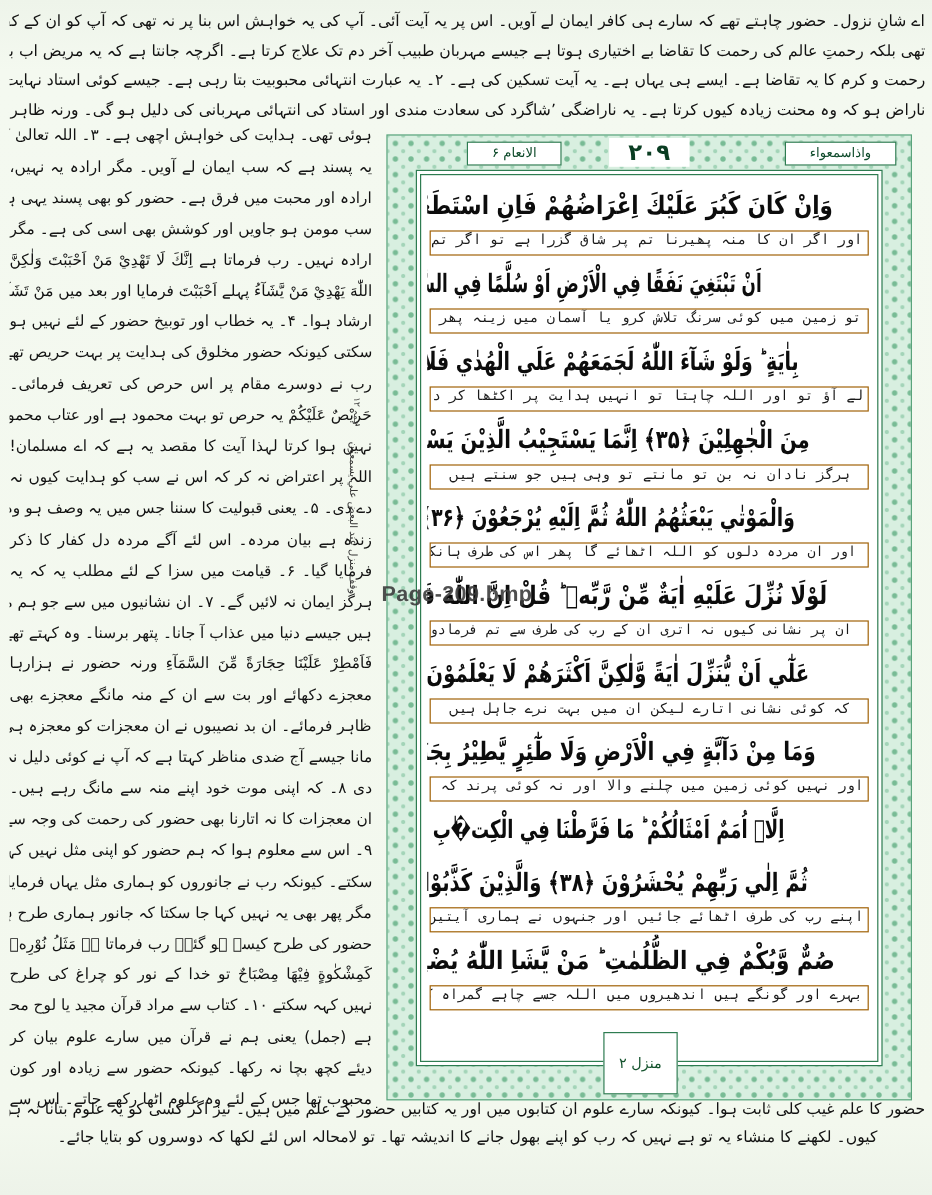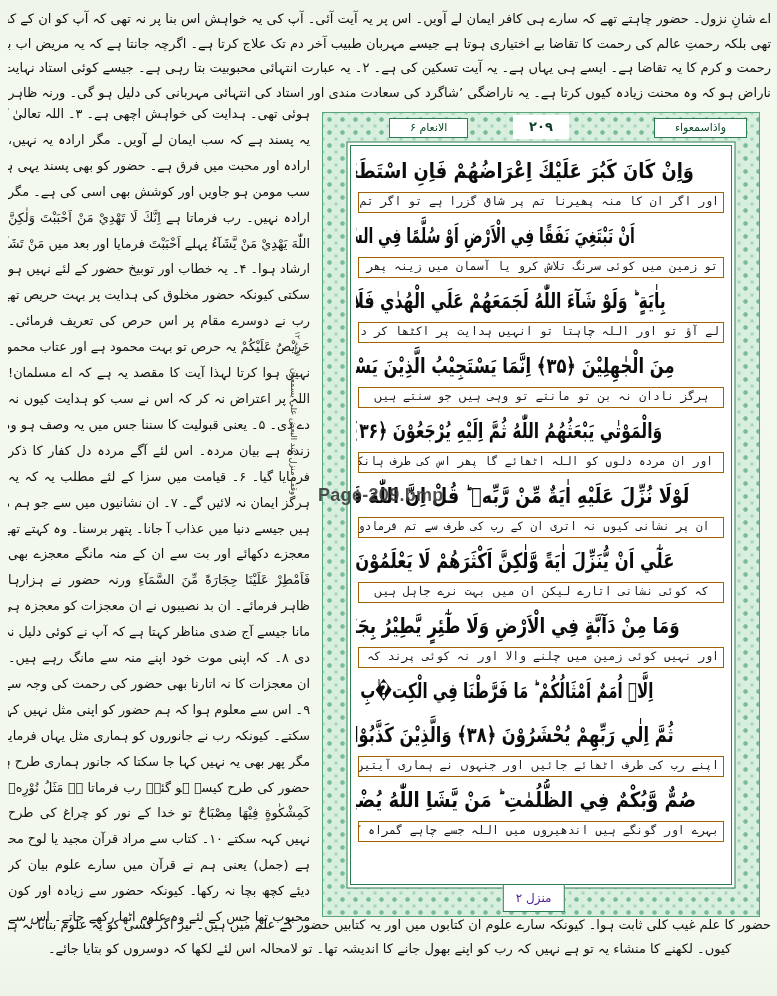--- a/index.html
+++ b/index.html
@@ -26,24 +26,24 @@
       radial-gradient(circle,#78bb95 1.8px,rgba(0,0,0,0) 2.7px),
       radial-gradient(circle,#a3d4b8 1.3px,rgba(0,0,0,0) 2.1px);
     background-size:13px 13px,13px 13px;background-position:0 0,6.5px 6.5px;}
   .panel{position:absolute;left:27px;right:27px;top:32px;bottom:31px;background:#fff;
     border:1px solid #2e7c51;box-shadow:0 0 0 2.5px #ffffff,0 0 0 3.5px #2e7c51;
     padding:4px 5px;box-sizing:border-box;overflow:hidden;}
   .hdr-box{position:absolute;top:5px;background:#fff;border:1px solid #2e7c51;color:#0e4a2a;
     font-size:11px;line-height:18px;padding:0 20px;white-space:nowrap;}
   .hdr-right{right:12px;}
   .hdr-left{left:66px;}
-  .hdr-num{left:50%;transform:translateX(-50%);top:2px;font-size:13px;font-weight:bold;
+  .hdr-num{left:50%;transform:translateX(-50%);top:2px;font-size:19px;font-weight:bold;
     line-height:24px;color:#0a3d22;border:none;background:#fff;padding:0 16px;}
   .manzil{position:absolute;bottom:4px;left:50%;transform:translateX(-62%);background:#fff;
-    border:1px solid #2e7c51;color:#4c1d95;font-size:12px;line-height:18px;padding:4px 12px;white-space:nowrap;}
+    border:1px solid #2e7c51;color:#14532d;font-size:12px;line-height:18px;padding:16px 12px;white-space:nowrap;}
   
   .vblock{margin-bottom:2px;}
   .arabic{direction:rtl;height:42px;line-height:42px;text-align:center;white-space:nowrap;
     font-weight:bold;font-size:21px;color:#0c0c0c;overflow:hidden;}
   .urdu{direction:rtl;height:19px;line-height:18px;text-align:center;white-space:nowrap;
     font-size:11.5px;color:#1a1a1a;border:1px solid #a16207;margin:0 2px;padding:0 4px;overflow:hidden;font-family:Liberation Mono, monospace;}
   .arabic>span,.urdu>span{display:inline-block;transform-origin:50% 50%;}
   
   .watermark{position:absolute;left:318px;top:485px;font-family:"Liberation Sans",sans-serif;
     font-size:18px;font-weight:bold;color:#3c3c3c;letter-spacing:.3px;opacity:.9;z-index:5;}
@@ -71,22 +71,22 @@
       <div class="cline">سکتی کیونکہ حضور مخلوق کی ہدایت پر بہت حریص تھے اور</div>
       <div class="cline">رب نے دوسرے مقام پر اس حرص کی تعریف فرمائی۔</div>
       <div class="cline">حَرِيْصٌ عَلَيْكُمْ یہ حرص تو بہت محمود ہے اور عتاب محمود پر</div>
       <div class="cline">نہیں ہوا کرتا لہذا آیت کا مقصد یہ ہے کہ اے مسلمان!</div>
       <div class="cline">اللہ پر اعتراض نہ کر کہ اس نے سب کو ہدایت کیوں نہ</div>
       <div class="cline">دے دی۔ ۵۔ یعنی قبولیت کا سننا جس میں یہ وصف ہو وہ</div>
       <div class="cline">زندہ ہے بیان مردہ۔ اس لئے آگے مردہ دل کفار کا ذکر</div>
       <div class="cline">فرمایا گیا۔ ۶۔ قیامت میں سزا کے لئے مطلب یہ کہ یہ</div>
       <div class="cline">ہرگز ایمان نہ لائیں گے۔ ۷۔ ان نشانیوں میں سے جو ہم مانگتے</div>
       <div class="cline">ہیں جیسے دنیا میں عذاب آ جانا۔ پتھر برسنا۔ وہ کہتے تھے۔</div>
+      <div class="cline">فَاَمْطِرْ عَلَيْنَا حِجَارَةً مِّنَ السَّمَآءِ ورنہ حضور نے ہزارہا</div>
       <div class="cline">معجزے دکھائے اور بت سے ان کے منہ مانگے معجزے بھی</div>
-      <div class="cline">فَاَمْطِرْ عَلَيْنَا حِجَارَةً مِّنَ السَّمَآءِ ورنہ حضور نے ہزارہا</div>
       <div class="cline">ظاہر فرمائے۔ ان بد نصیبوں نے ان معجزات کو معجزہ ہی نہ</div>
       <div class="cline">مانا جیسے آج ضدی مناظر کہتا ہے کہ آپ نے کوئی دلیل نہ</div>
       <div class="cline">دی ۸۔ کہ اپنی موت خود اپنے منہ سے مانگ رہے ہیں۔</div>
       <div class="cline">ان معجزات کا نہ اتارنا بھی حضور کی رحمت کی وجہ سے ہے</div>
       <div class="cline">۹۔ اس سے معلوم ہوا کہ ہم حضور کو اپنی مثل نہیں کہہ</div>
       <div class="cline">سکتے۔ کیونکہ رب نے جانوروں کو ہماری مثل یہاں فرمایا۔</div>
       <div class="cline">مگر پھر بھی یہ نہیں کہا جا سکتا کہ جانور ہماری طرح ہیں تو ہم</div>
       <div class="cline">حضور کی طرح کیسے ہو گئے۔ رب فرماتا ہے مَثَلُ نُوْرِهٖ</div>
       <div class="cline">كَمِشْكٰوةٍ فِيْهَا مِصْبَاحٌ تو خدا کے نور کو چراغ کی طرح</div>
       <div class="cline">نہیں کہہ سکتے ۱۰۔ کتاب سے مراد قرآن مجید یا لوح محفوظ</div>

